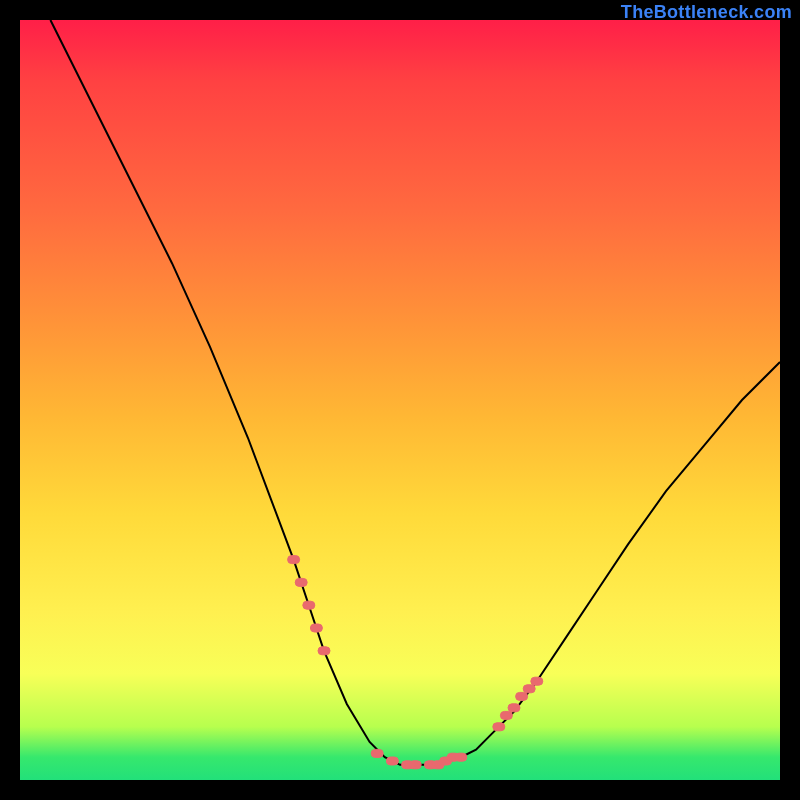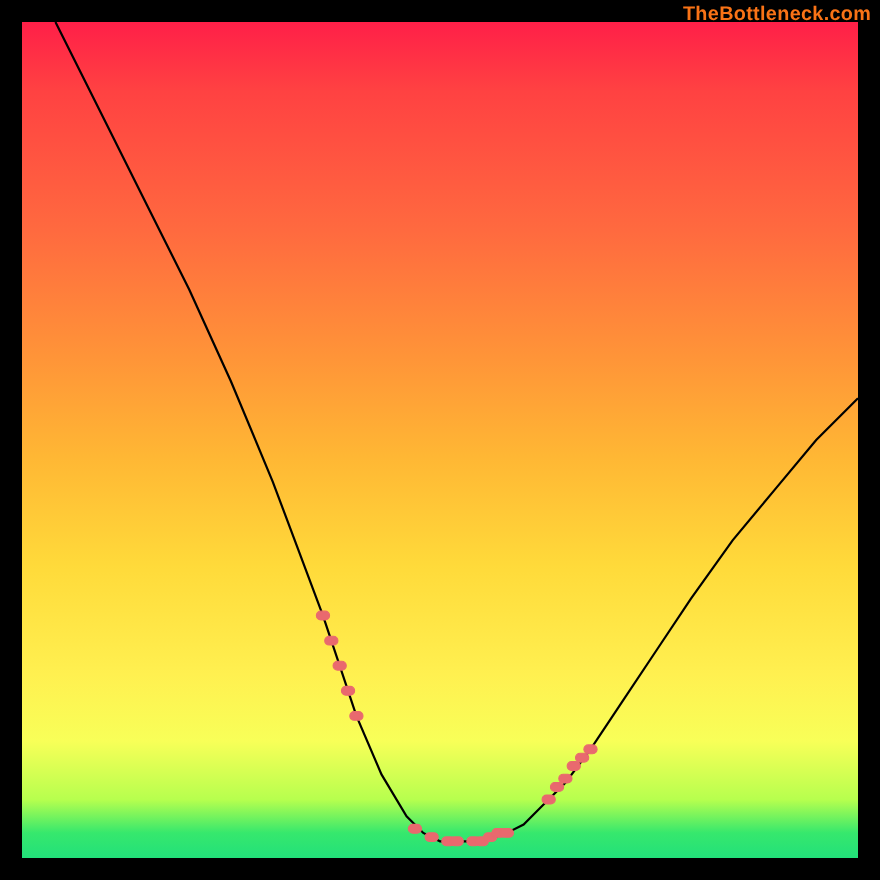--- a/index.html
+++ b/index.html
@@ -37,21 +37,21 @@
       #22e07a 100%
     );
   }
   .watermark {
     position: absolute;
     top: 2px;
     right: 8px;
     font-family: Arial, Helvetica, sans-serif;
     font-size: 18px;
     font-weight: 600;
-    color: #f97316;
+    color: #3b82f6;
     letter-spacing: 0.3px;
   }
   svg.overlay {
     position: absolute;
     left: 20px;
     top: 20px;
     width: 760px;
     height: 760px;
     overflow: visible;
   }

